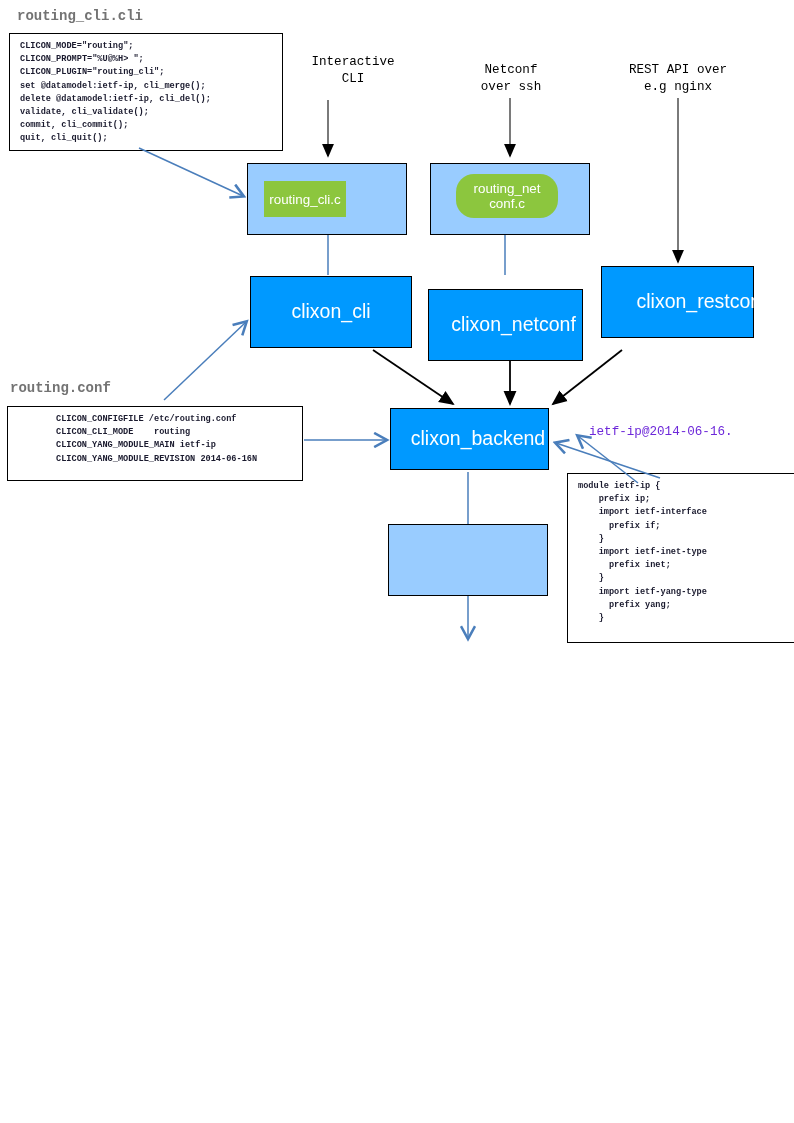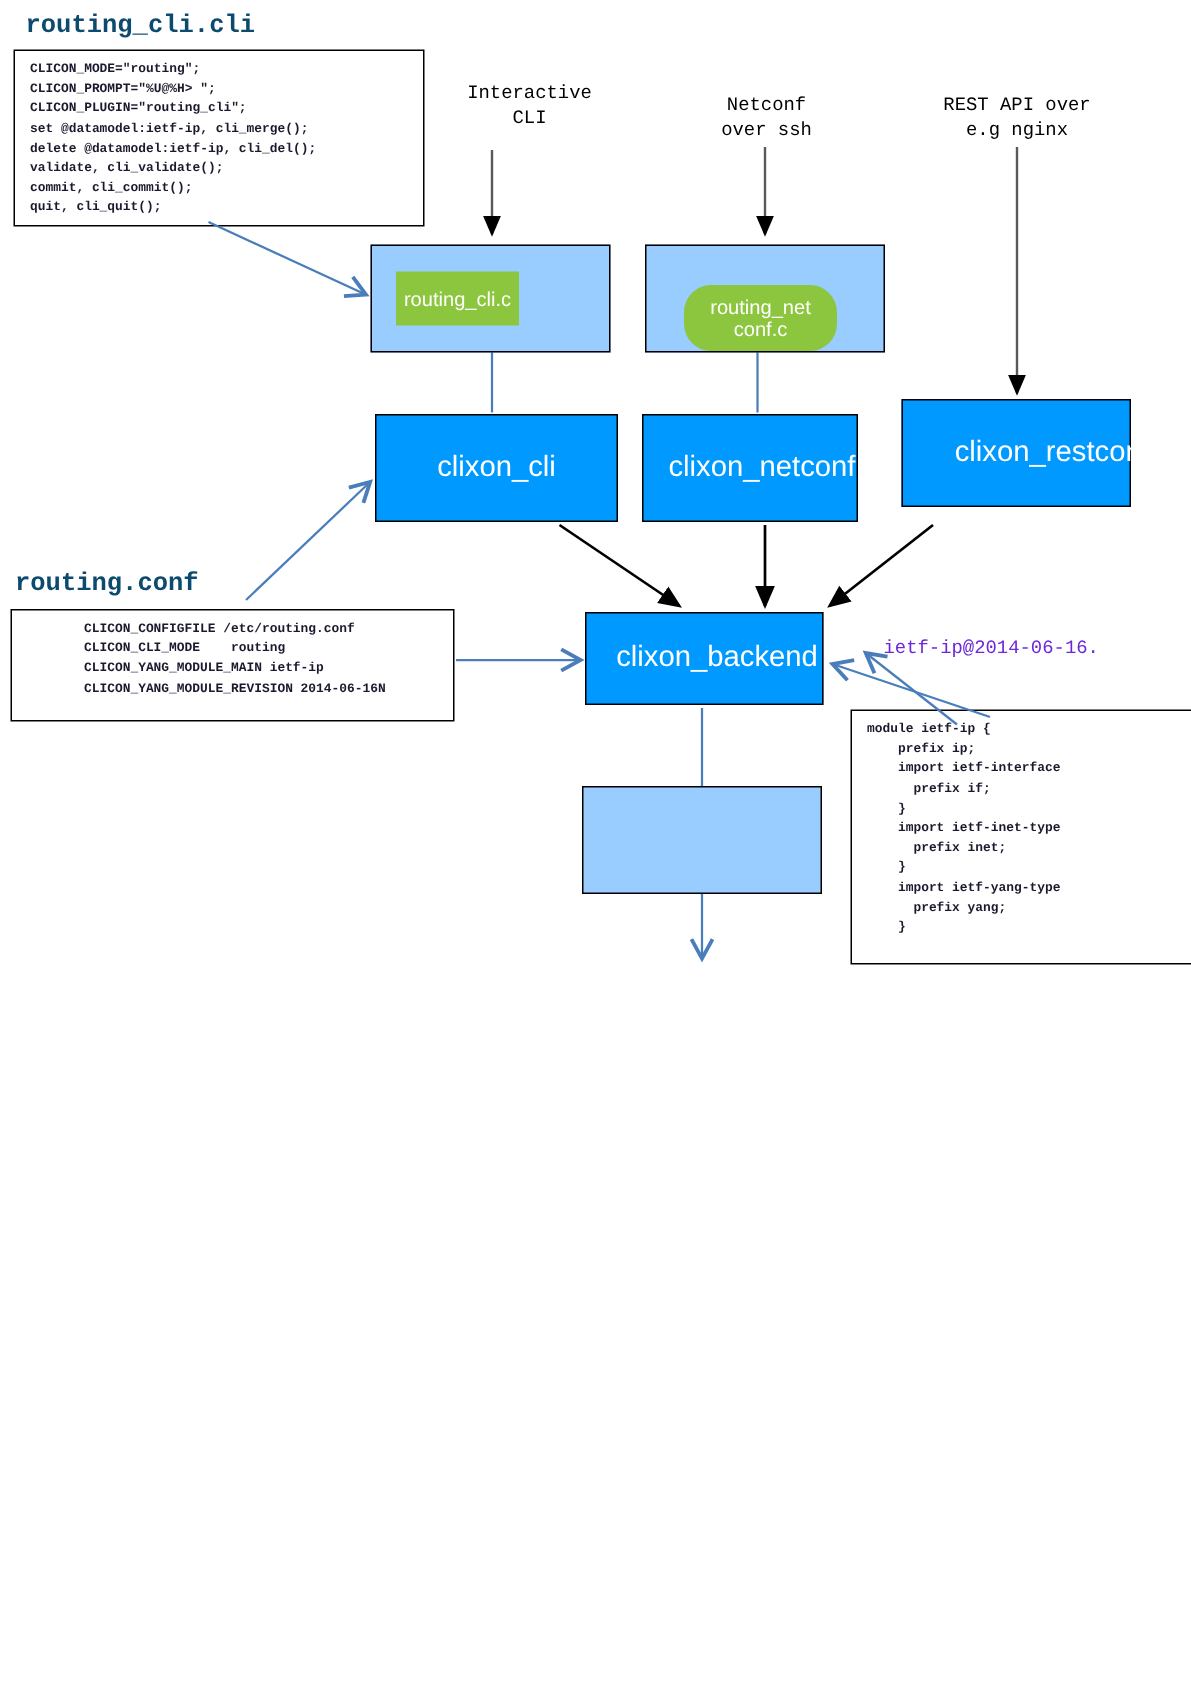--- a/index.html
+++ b/index.html
@@ -29,22 +29,22 @@
     color: #1a1a2e;
     padding: 6px 8px 6px 10px;
     white-space: pre;
     overflow: hidden;
     z-index: 6;
   }
   .panel-title {
     position: absolute;
     font-family: "Liberation Mono", monospace;
     font-weight: bold;
-    font-size: 17px;
-    color: #0c4a6e;
+    font-size: 14px;
+    color: #737373;
     letter-spacing: 0px;
     white-space: pre;
     z-index: 6;
   }
   .plain-label {
     position: absolute;
     font-family: "Liberation Mono", monospace;
     font-weight: normal;
     font-size: 12.6px;
     line-height: 17px;
@@ -174,27 +174,27 @@
   </svg>
 
   <div class="node node-outer" style="left:247px; top:163px; width:160px; height:72px;"></div>
 
   <div class="node node-outer" style="left:430px; top:163px; width:160px; height:72px;"></div>
 
   <div class="node node-outer" style="left:388px; top:524px; width:160px; height:72px;"></div>
 
   <div class="node node-plugin" style="left:264px; top:181px; width:82px; height:36px; white-space:pre;">routing_cli.c</div>
 
-  <div class="node node-plugin" style="left:456px; top:190px; width:102px; height:44px; white-space:pre;border-radius:18px;">routing_net
+  <div class="node node-plugin" style="left:456px; top:174px; width:102px; height:44px; white-space:pre;border-radius:18px;">routing_net
 conf.c</div>
 
 
   <div class="node node-proc" style="left:250px; top:276px; width:162px; height:72px;">clixon_cli</div>
 
-  <div class="node node-proc" style="left:428px; top:276px; width:144px; height:72px;padding-left:16px;">clixon_netconf</div>
+  <div class="node node-proc" style="left:428px; top:289px; width:155px; height:72px;padding-left:16px;">clixon_netconf</div>
 
   <div class="node node-proc" style="left:601px; top:266px; width:153px; height:72px;padding-left:48px;">clixon_restconf</div>
 
   <div class="node node-proc" style="left:390px; top:408px; width:159px; height:62px;padding-left:17px;">clixon_backend</div>
 
 
   <div class="plain-label" style="left:288px; top:54px; width:130px;">Interactive
 CLI</div>
 
   <div class="plain-label" style="left:455px; top:62px; width:112px;">Netconf

